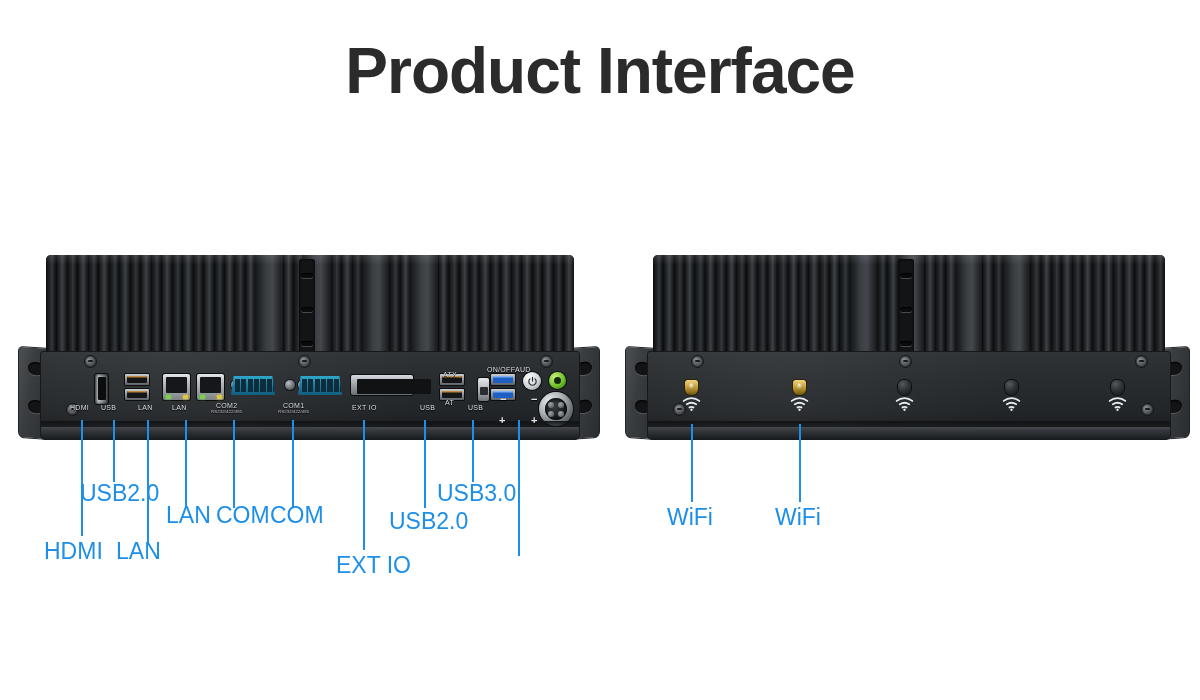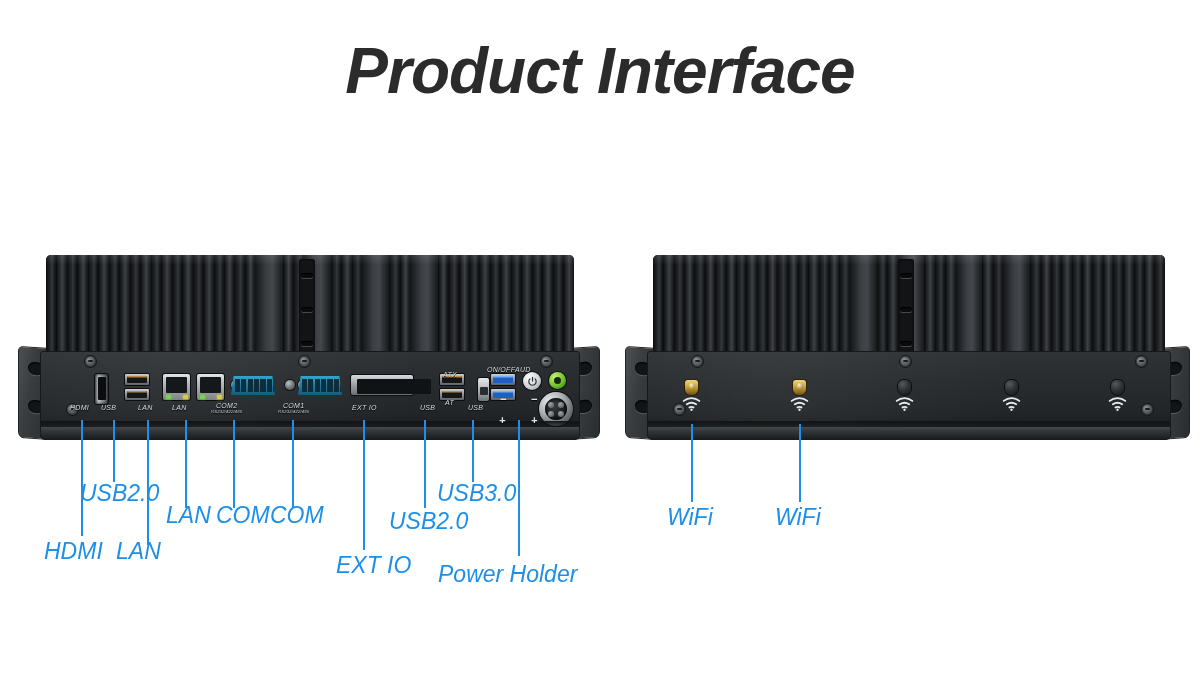--- a/index.html
+++ b/index.html
@@ -2,21 +2,21 @@
 <html><head>
 <meta charset="utf-8">
 <style>
   * { box-sizing: border-box; margin: 0; padding: 0; }
   html, body {
     width: 1200px; height: 700px;
     background: #ffffff;
     font-family: "Liberation Sans", sans-serif;
     overflow: hidden;
   }
-  #page { position: relative; width: 1200px; height: 700px; background: #fff; font-style: italic; }
+  #page { position: relative; width: 1200px; height: 700px; background: #fff; }
 
   
   .page-title {
     position: absolute; left: 0; top: 38px; width: 1200px;
     text-align: center;
     font-size: 64px; font-weight: bold; letter-spacing: -1px;
     color: #2b2b2b; line-height: 1.05;
   }
 
   
@@ -594,21 +594,20 @@
       <div class="callout-line" style="left: 424px; top: 420px; height: 88px;"></div>
       <div class="callout-label" style="left: 389px; top: 508px;">
         <div>USB2.0</div>
       </div>
       <div class="callout-line" style="left: 472px; top: 420px; height: 62px;"></div>
       <div class="callout-label" style="left: 437px; top: 480px;">
         <div>USB3.0</div>
       </div>
       <div class="callout-line" style="left: 518px; top: 420px; height: 136px;"></div>
       <div class="callout-label two-line" style="left: 438px; top: 560px;">
-        <div>Power Holder</div>
       </div>
       <div class="callout-line" style="left: 691px; top: 424px; height: 78px;"></div>
       <div class="callout-label" style="left: 667px; top: 504px;">
         <div>WiFi</div>
       </div>
       <div class="callout-line" style="left: 799px; top: 424px; height: 78px;"></div>
       <div class="callout-label" style="left: 775px; top: 504px;">
         <div>WiFi</div>
       </div>
     </div>

